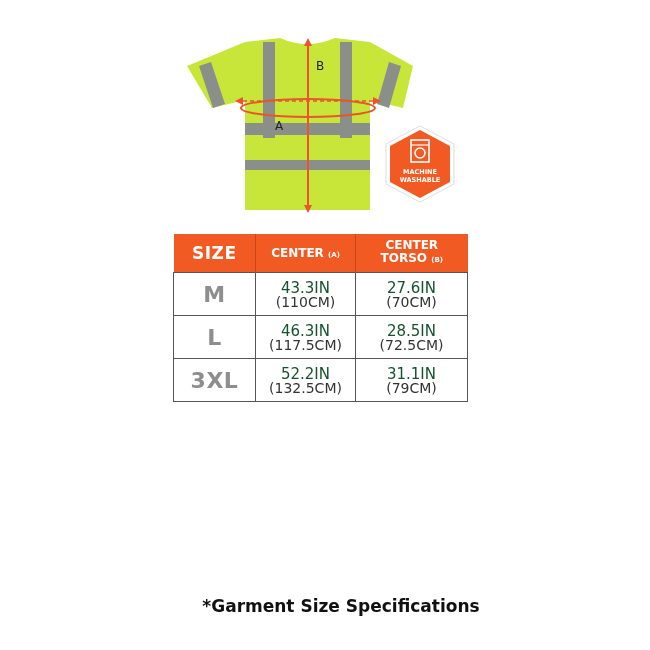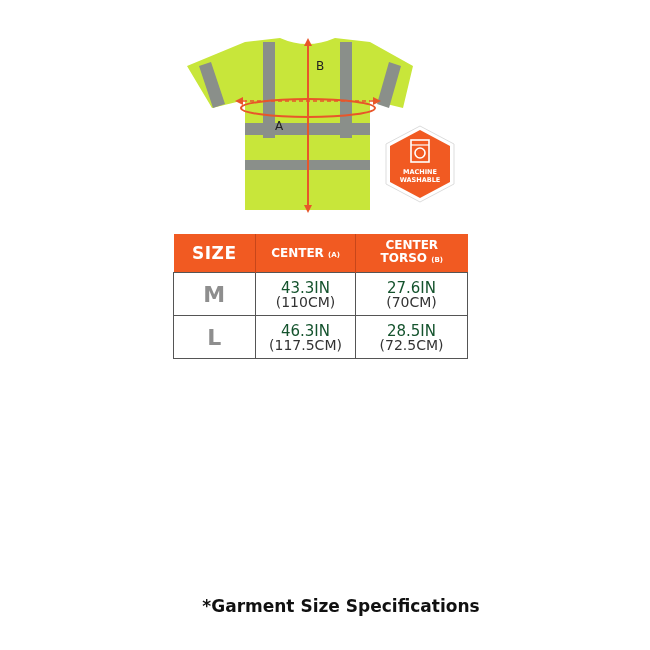--- a/index.html
+++ b/index.html
@@ -86,16 +86,27 @@
         <td class="size">L</td>
         <td>
           <span class="in">46.3IN</span>
           <span class="cm">(117.5CM)</span>
         </td>
         <td>
           <span class="in">28.5IN</span>
           <span class="cm">(72.5CM)</span>
         </td>
       </tr>
+      <tr>
+        <td class="size">3XL</td>
+        <td>
+          <span class="in">52.2IN</span>
+          <span class="cm">(132.5CM)</span>
+        </td>
+        <td>
+          <span class="in">31.1IN</span>
+          <span class="cm">(79CM)</span>
+        </td>
+      </tr>
     </tbody>
 </table>
 
 <div class="foot">*Garment Size Specifications</div>
 
 </body></html>

